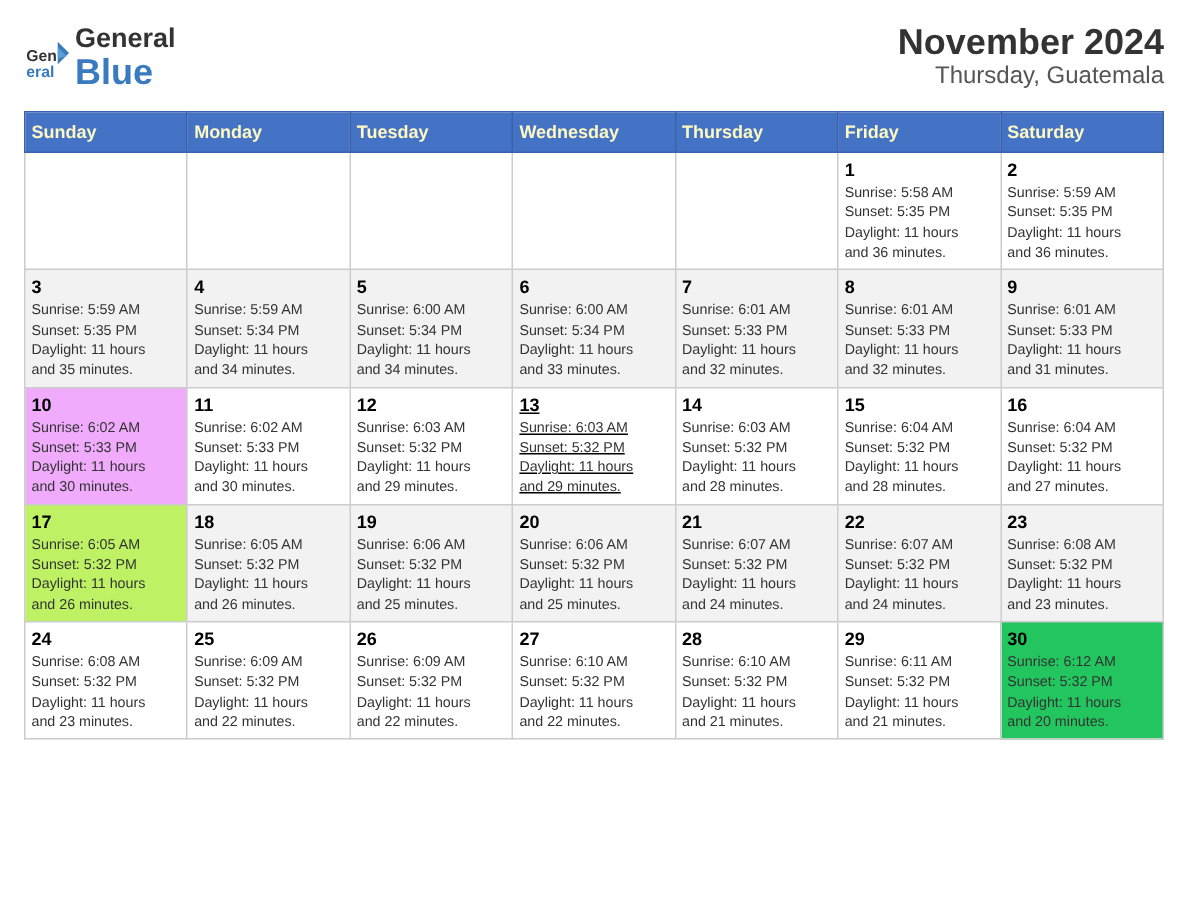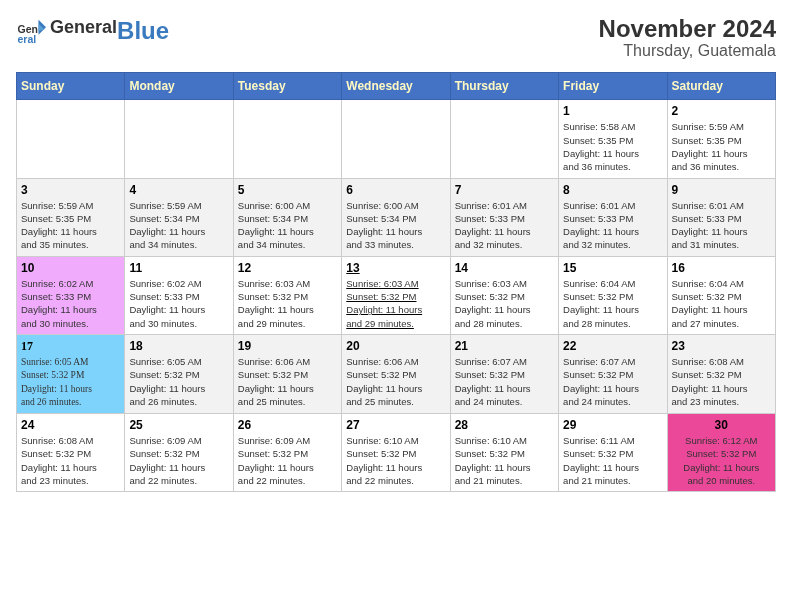--- a/index.html
+++ b/index.html
@@ -16,21 +16,21 @@
       align-items: flex-start;
       margin-bottom: 12px;
     }
     .logo {
       display: flex;
       align-items: center;
       gap: 0px;
     }
     .logo-text {
       display: flex;
-      flex-direction: row;
+      flex-direction: column;
       line-height: 1.1;
     }
     .logo-icon {
       width: 30px;
       height: 30px;
       margin-right: 4px;
     }
     .title-block {
       text-align: right;
     }
@@ -239,21 +239,21 @@
         </td>
         <td style="background: rgb(255, 255, 255);">
           <span class="day-num">16</span>
           <div class="day-info" style="white-space: pre-line;">Sunrise: 6:04 AM
 Sunset: 5:32 PM
 Daylight: 11 hours
 and 27 minutes.</div>
         </td>
       </tr>
       <tr>
-        <td style="background: #7dd3fc; font-family: Liberation Serif, serif;">
+        <td style="background: #bef264;">
           <span class="day-num">17</span>
           <div class="day-info" style="white-space: pre-line;">Sunrise: 6:05 AM
 Sunset: 5:32 PM
 Daylight: 11 hours
 and 26 minutes.</div>
         </td>
         <td style="background: rgb(242, 242, 242);">
           <span class="day-num">18</span>
           <div class="day-info" style="white-space: pre-line;">Sunrise: 6:05 AM
 Sunset: 5:32 PM
@@ -332,21 +332,21 @@
 Daylight: 11 hours
 and 21 minutes.</div>
         </td>
         <td style="background: rgb(255, 255, 255);">
           <span class="day-num">29</span>
           <div class="day-info" style="white-space: pre-line;">Sunrise: 6:11 AM
 Sunset: 5:32 PM
 Daylight: 11 hours
 and 21 minutes.</div>
         </td>
-        <td style="background: #ec4899; text-align: center;">
+        <td style="background: #22c55e;">
           <span class="day-num">30</span>
           <div class="day-info" style="white-space: pre-line;">Sunrise: 6:12 AM
 Sunset: 5:32 PM
 Daylight: 11 hours
 and 20 minutes.</div>
         </td>
       </tr>
     </tbody>
 </table>
 

